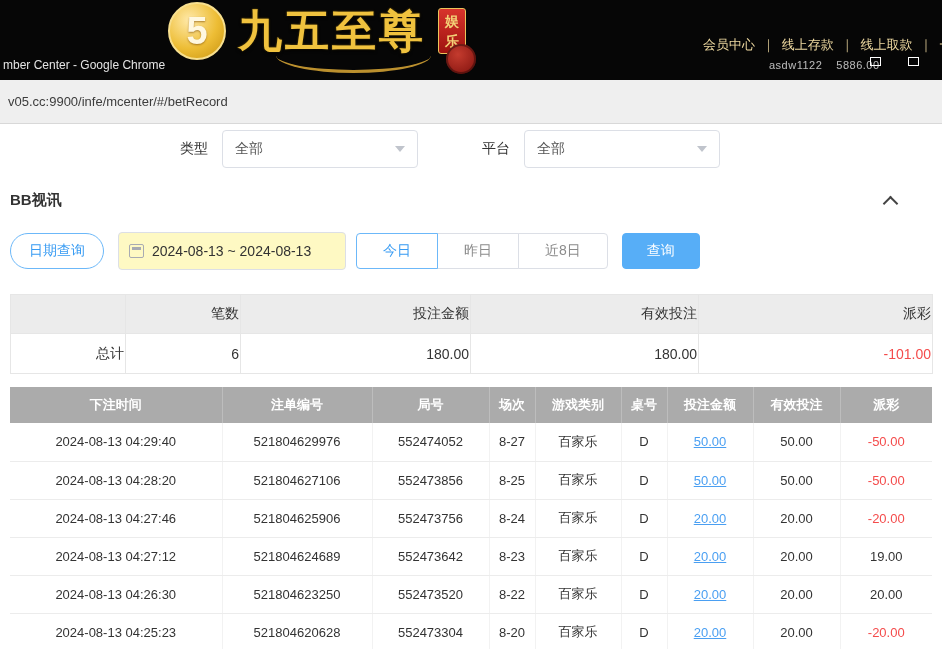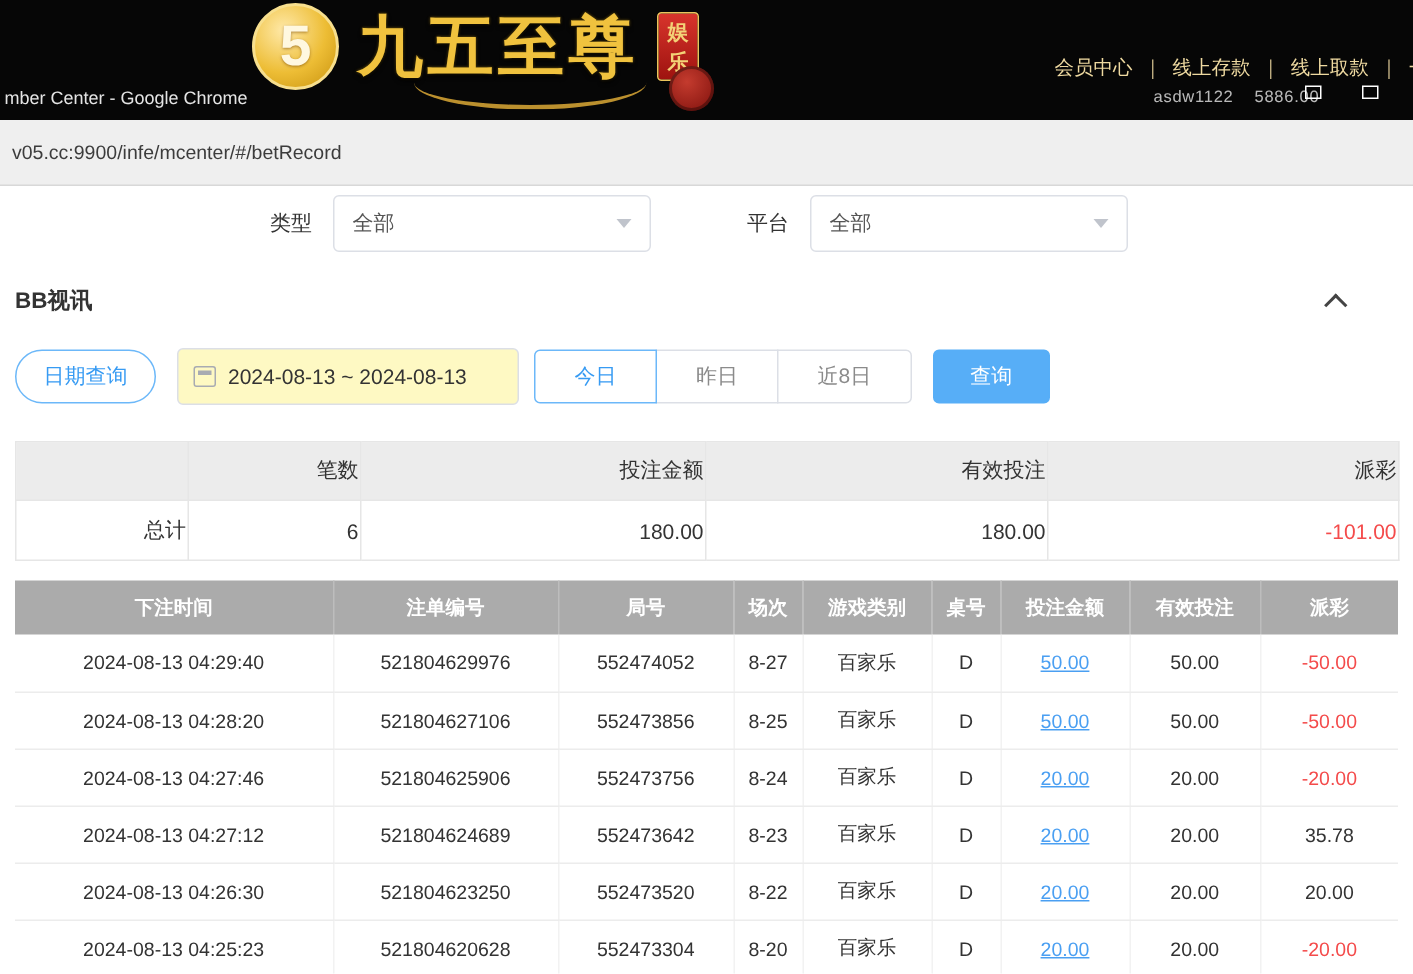--- a/index.html
+++ b/index.html
@@ -58,21 +58,21 @@
     display:flex; align-items:center; padding:0 8px; font-size:13px; color:#3c3c3c; cursor:text;
   }
 
   
   .content { padding:0 10px; }
 
   .filter-row { display:flex; align-items:center; margin-top:6px; margin-left:170px; }
   .f-label { font-size:14px; color:#333; margin-right:14px; }
   .f-label.pl { margin-left:64px; }
   .select {
-    width:212px; height:38px; border:1px solid #dcdfe6; border-radius:4px; background:#fff;
+    width:196px; height:38px; border:1px solid #dcdfe6; border-radius:4px; background:#fff;
     display:flex; align-items:center; justify-content:space-between; padding:0 12px;
     font-size:14px; color:#555; cursor:pointer;
   }
   .caret { width:0; height:0; border-left:5px solid transparent; border-right:5px solid transparent; border-top:6px solid #c0c4cc; }
 
   .section-row { display:flex; align-items:center; justify-content:space-between; margin-top:22px; padding-right:36px; height:20px; }
   .sec-title { font-size:15px; font-weight:bold; color:#333; }
   .chev-up { width:11px; height:11px; border-top:2px solid #444; border-left:2px solid #444; transform:rotate(45deg); margin-top:6px; cursor:pointer; }
 
   .toolbar { display:flex; align-items:center; margin-top:22px; }
@@ -283,21 +283,21 @@
 
   <tr>
     <td>2024-08-13 04:27:12</td>
     <td>521804624689</td>
     <td>552473642</td>
     <td>8-23</td>
     <td>百家乐</td>
     <td>D</td>
     <td class="amount-link">20.00</td>
     <td>20.00</td>
-    <td>35.78</td>
+    <td>19.00</td>
   </tr>
 
   <tr>
     <td>2024-08-13 04:26:30</td>
     <td>521804623250</td>
     <td>552473520</td>
     <td>8-22</td>
     <td>百家乐</td>
     <td>D</td>
     <td class="amount-link">20.00</td>

